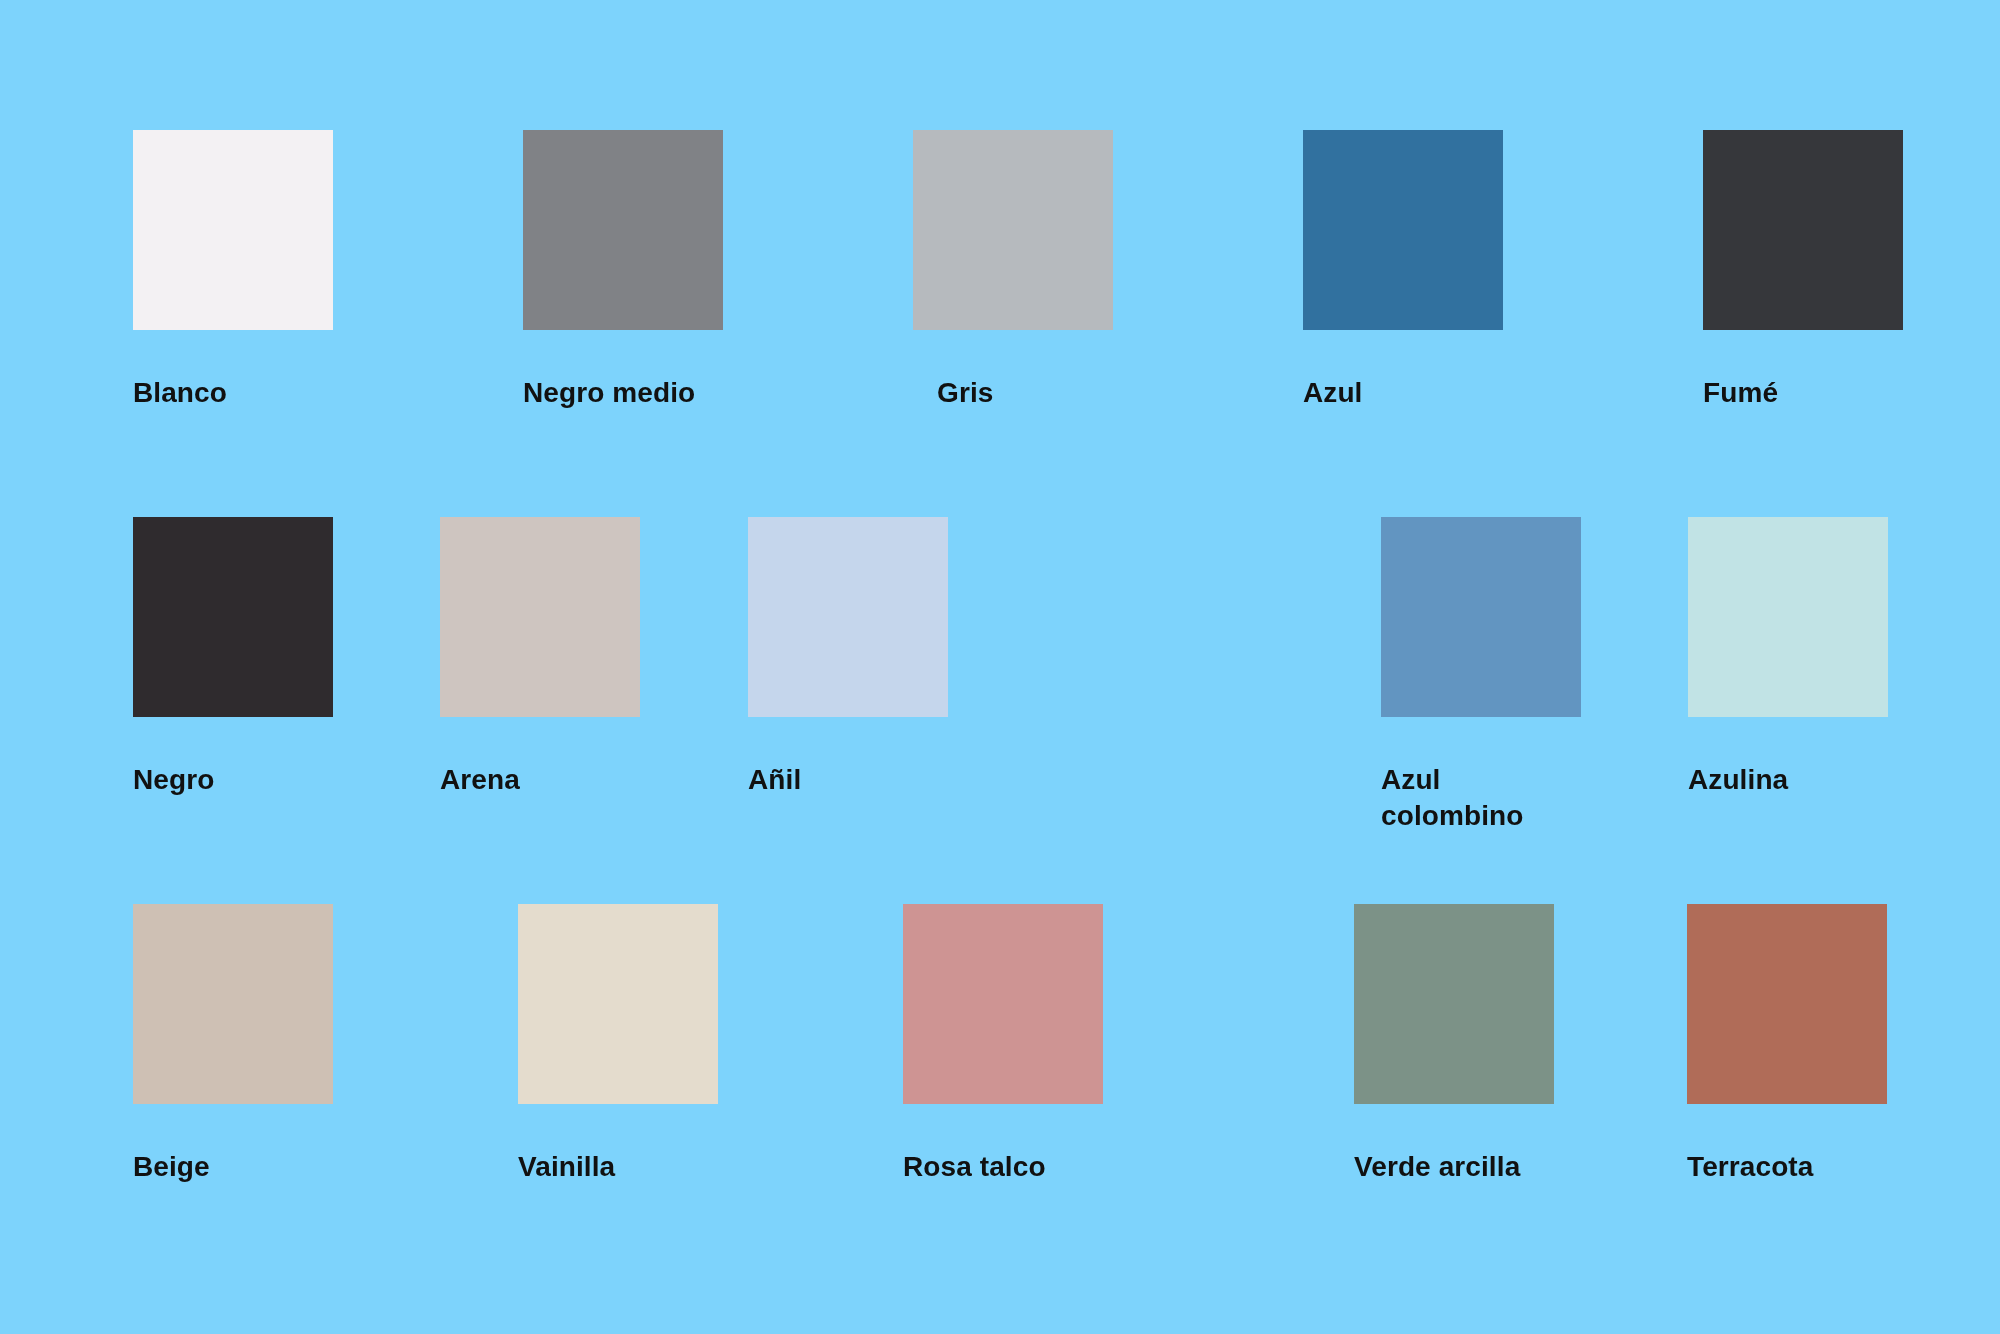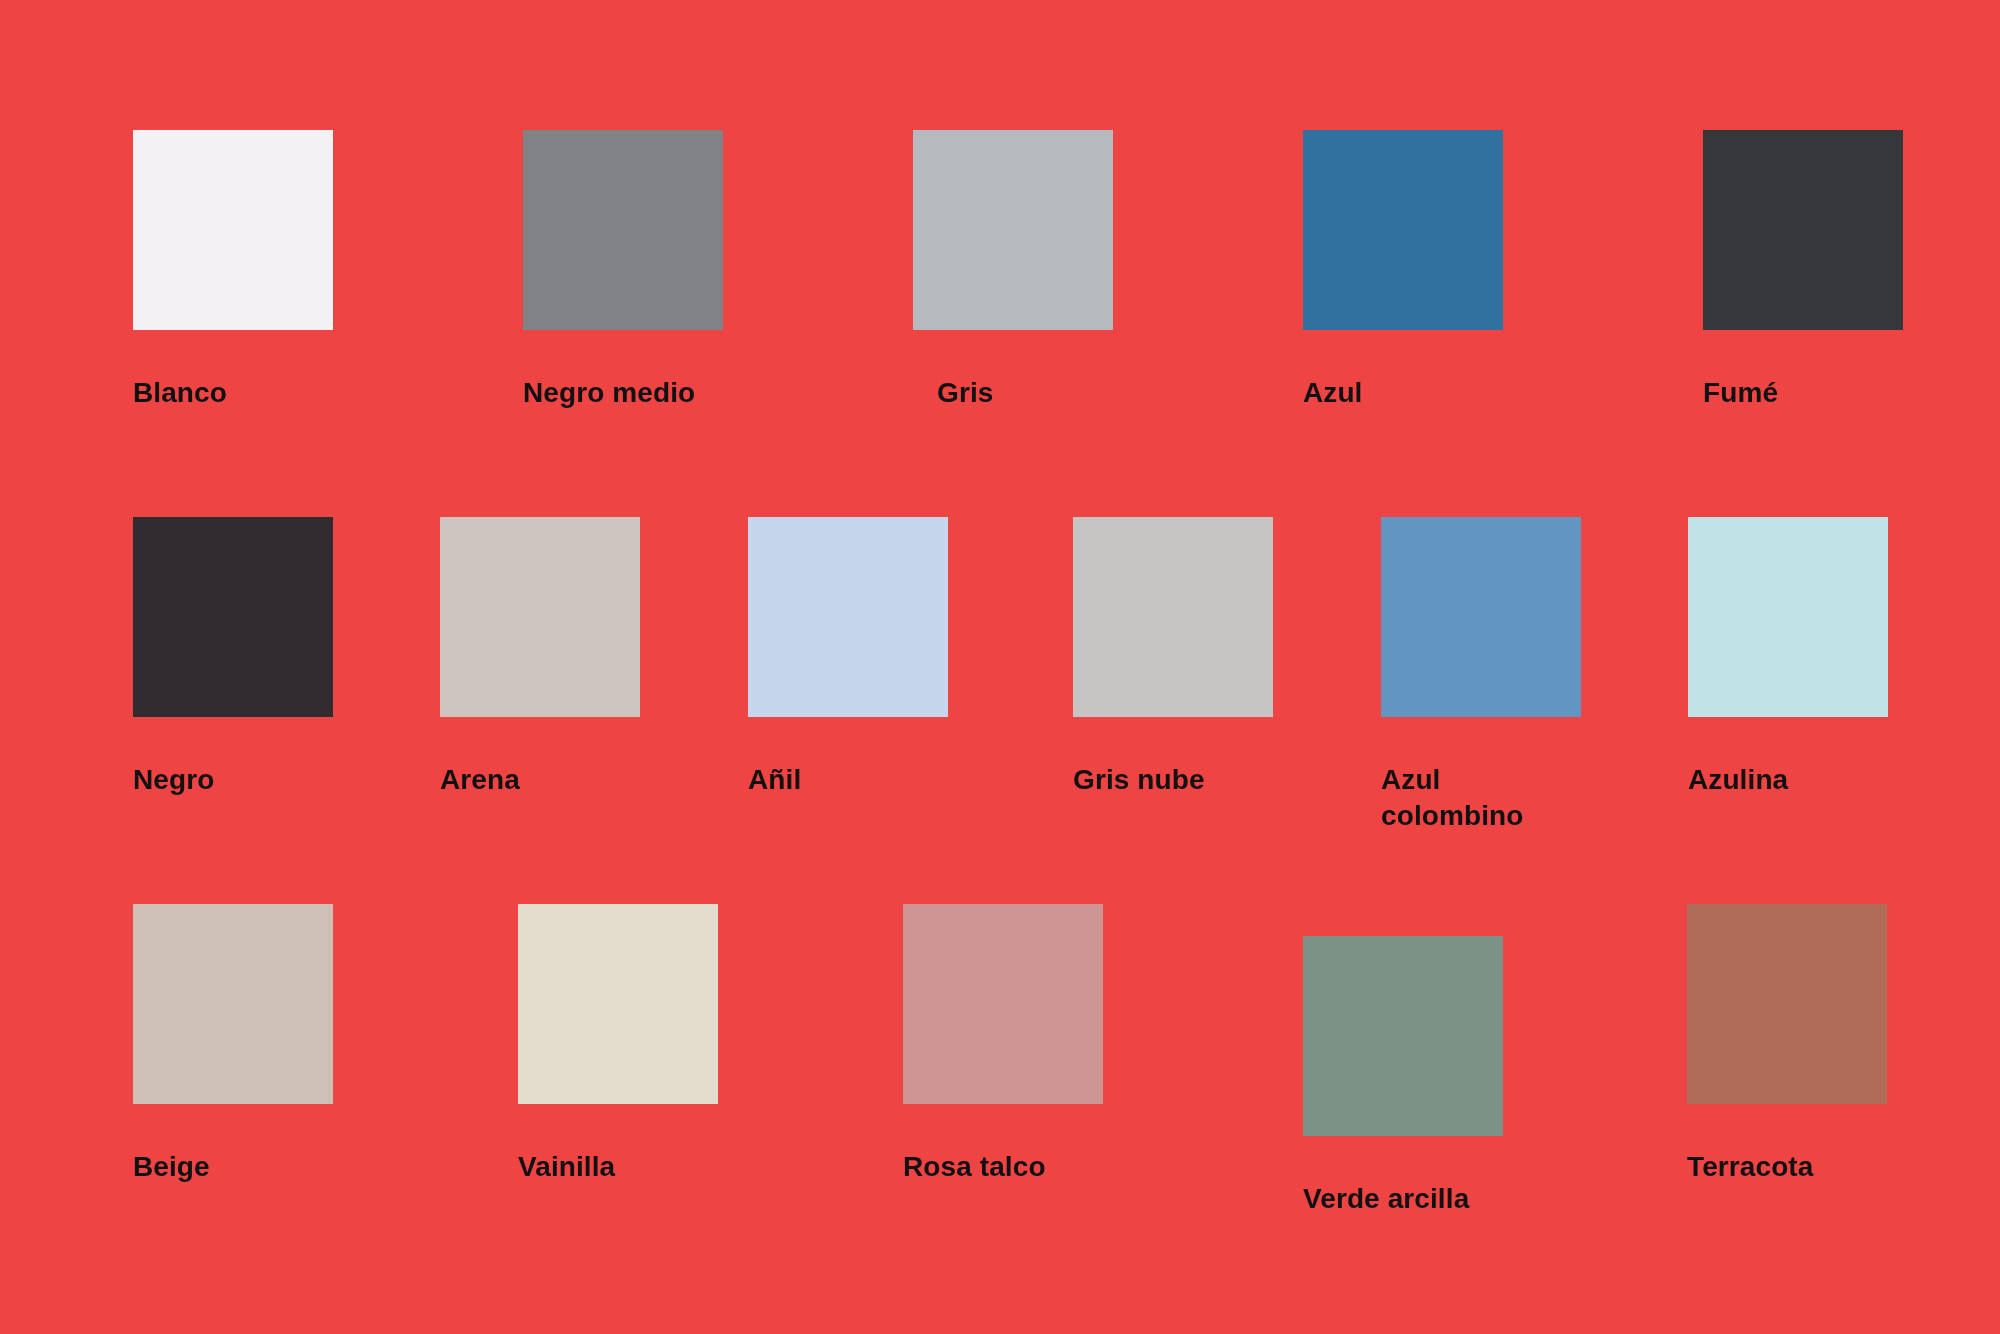--- a/index.html
+++ b/index.html
@@ -16,21 +16,21 @@
     overflow: hidden;
     position: relative;
   }
 
   #palette-board {
     position: absolute;
     left: 0;
     top: 0;
     width: 2000px;
     height: 1334px;
-    background: #ef4444;
+    background: #7dd3fc;
   }
 
   .swatch-row {
     position: absolute;
     left: 0;
     width: 2000px;
     height: 300px;
   }
 
   
@@ -78,21 +78,21 @@
   .row-2 .col-1 { left: 440px; }
   .row-2 .col-2 { left: 748px; }
   .row-2 .col-3 { left: 1073px; }
   .row-2 .col-4 { left: 1381px; }
   .row-2 .col-5 { left: 1688px; }
 
   
   .row-3 .col-0 { left: 133px; }
   .row-3 .col-1 { left: 518px; }
   .row-3 .col-2 { left: 903px; }
-  .row-3 .col-3 { left: 1303px; margin-top: 32px; }
+  .row-3 .col-3 { left: 1354px; }
   .row-3 .col-4 { left: 1687px; }
 </style>
 </head>
 <body style="background-color: rgb(255, 255, 255);">
 
 <div id="palette-board">
 
   <div class="swatch-row row-1">
     <div class="swatch-cell col-0">
       <div class="swatch-chip" style="background-color: rgb(243, 241, 243);"></div>
@@ -122,24 +122,20 @@
       <div class="swatch-label" style="color: rgb(17, 17, 17);">Negro</div>
     </div>
     <div class="swatch-cell col-1">
       <div class="swatch-chip" style="background-color: rgb(206, 197, 192);"></div>
       <div class="swatch-label" style="color: rgb(17, 17, 17);">Arena</div>
     </div>
     <div class="swatch-cell col-2">
       <div class="swatch-chip" style="background-color: rgb(197, 214, 236);"></div>
       <div class="swatch-label" style="color: rgb(17, 17, 17);">Añil</div>
     </div>
-    <div class="swatch-cell col-3">
-      <div class="swatch-chip" style="background-color: rgb(198, 197, 195);"></div>
-      <div class="swatch-label" style="color: rgb(17, 17, 17);">Gris nube</div>
-    </div>
     <div class="swatch-cell col-4">
       <div class="swatch-chip" style="background-color: rgb(98, 149, 193);"></div>
       <div class="swatch-label" style="color: rgb(17, 17, 17);">Azul
 colombino</div>
     </div>
     <div class="swatch-cell col-5">
       <div class="swatch-chip" style="background-color: rgb(193, 227, 229);"></div>
       <div class="swatch-label" style="color: rgb(17, 17, 17);">Azulina</div>
     </div>
   </div>

